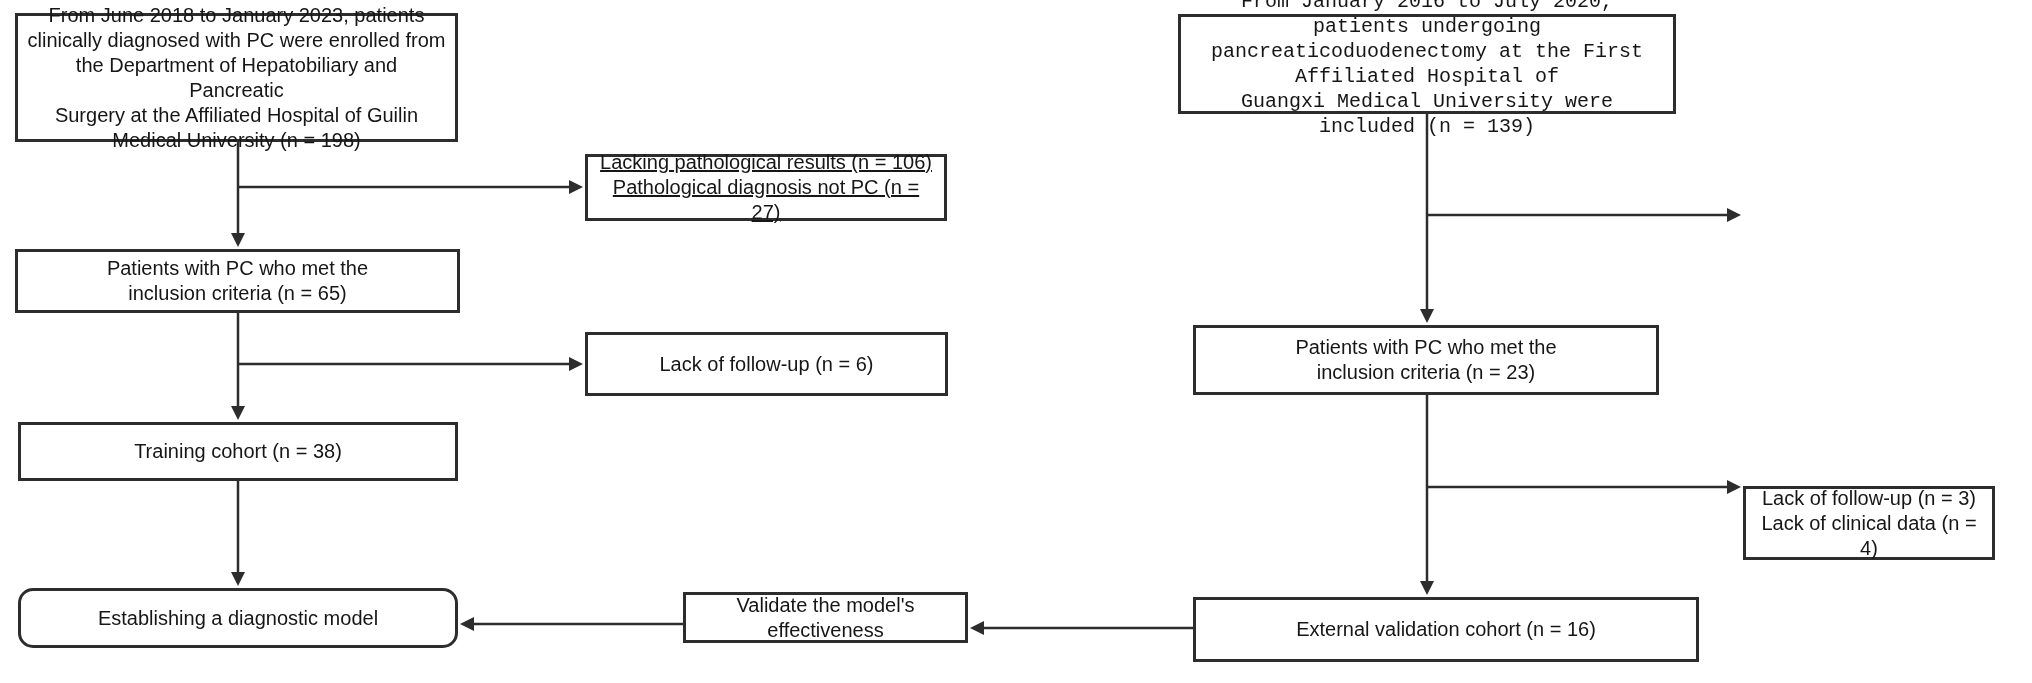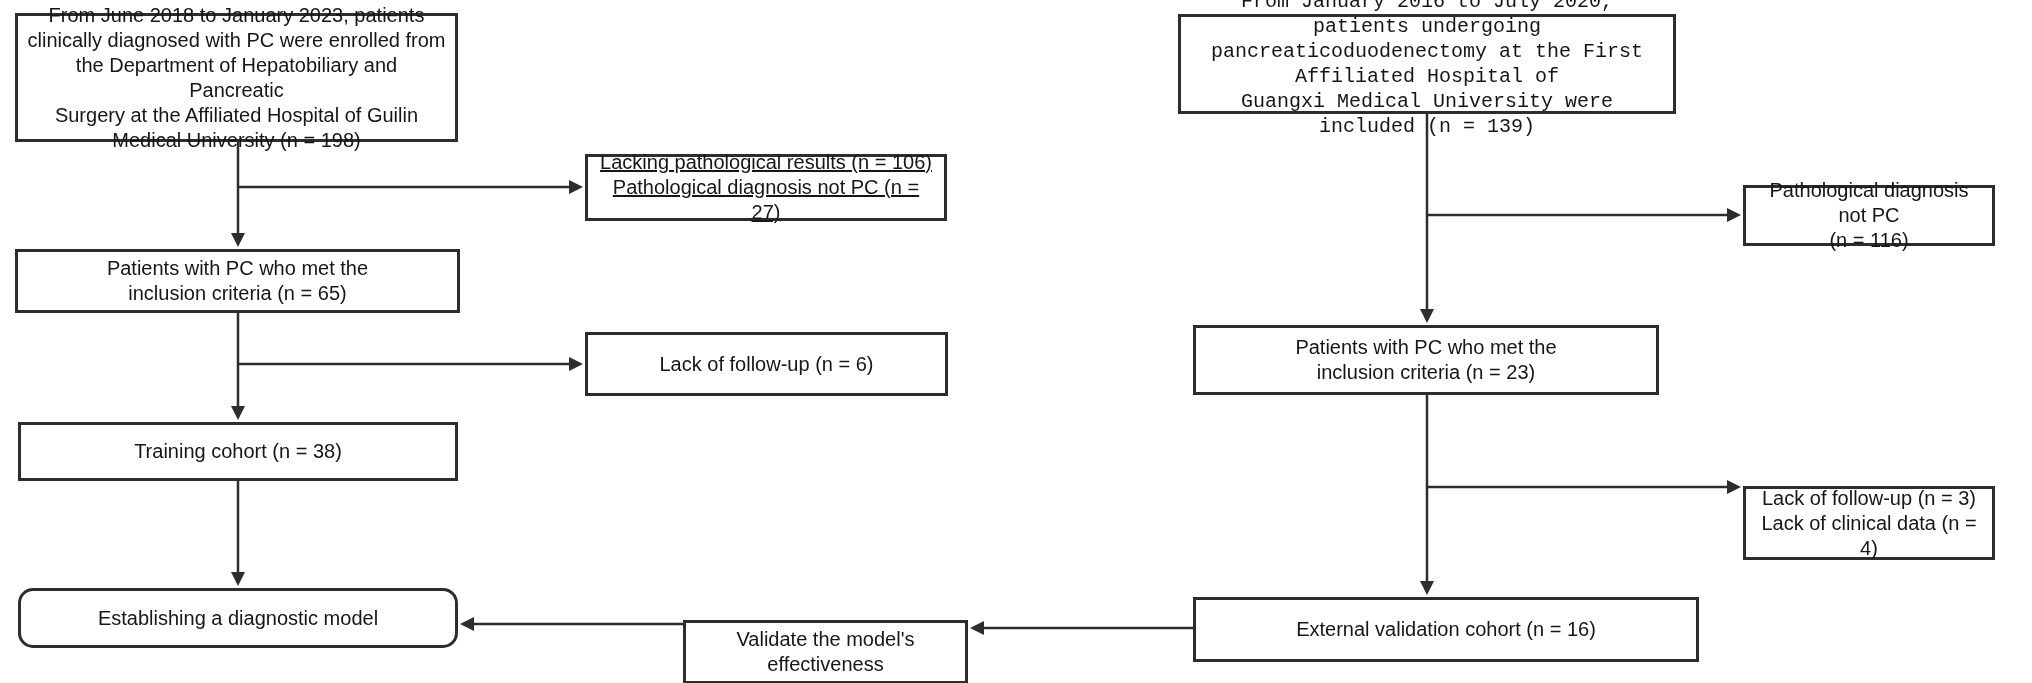--- a/index.html
+++ b/index.html
@@ -40,21 +40,21 @@
     padding: 2px 8px;
   }
   
   .b-l-enroll   { left: 15px;   top: 13px;  width: 443px; height: 129px; }
   .b-l-ex1      { left: 585px;  top: 154px; width: 362px; height: 67px; text-decoration: underline;  }
   .b-l-included { left: 15px;   top: 249px; width: 445px; height: 64px;  }
   .b-l-ex2      { left: 585px;  top: 332px; width: 363px; height: 64px;  }
   .b-l-train    { left: 18px;   top: 422px; width: 440px; height: 59px;  }
   .b-l-model    { left: 18px;   top: 588px; width: 440px; height: 60px; border-radius: 15px;  }
   
-  .b-mid-validate { left: 683px; top: 592px; width: 285px; height: 64px; margin-top: 28px; }
+  .b-mid-validate { left: 683px; top: 592px; width: 285px; height: 51px; }
   
   .b-r-enroll   { left: 1178px; top: 14px;  width: 498px; height: 100px; font-family: Liberation Mono, monospace; }
   .b-r-ex1      { left: 1743px; top: 185px; width: 252px; height: 61px;  }
   .b-r-included { left: 1193px; top: 325px; width: 466px; height: 70px;  }
   .b-r-ex2      { left: 1743px; top: 450px; width: 252px; height: 74px; margin-top: 36px;  }
   .b-r-valcoh   { left: 1193px; top: 597px; width: 506px; height: 65px;  }
 
   .arrow-line { stroke: #2d2d2d; stroke-width: 2.5; fill: none; }
   .arrow-head { fill: #2d2d2d; stroke: none; }
 </style>
@@ -110,21 +110,19 @@
 inclusion criteria (n = 65)</div>
   <div class="fbox b-l-ex2">Lack of follow-up (n = 6)</div>
   <div class="fbox b-l-train">Training cohort (n = 38)</div>
   <div class="fbox b-l-model">Establishing a diagnostic model</div>
 
   <div class="fbox b-mid-validate">Validate the model's effectiveness</div>
 
   <div class="fbox b-r-enroll">From January 2016 to July 2020, patients undergoing
 pancreaticoduodenectomy at the First Affiliated Hospital of
 Guangxi Medical University were included (n = 139)</div>
-  <div class="fbox b-r-ex1">Pathological diagnosis not PC
-(n = 116)</div>
   <div class="fbox b-r-included">Patients with PC who met the
 inclusion criteria (n = 23)</div>
   <div class="fbox b-r-ex2">Lack of follow-up (n = 3)
 Lack of clinical data (n = 4)</div>
   <div class="fbox b-r-valcoh">External validation cohort (n = 16)</div>
 
 </div>
 
 </body></html>

